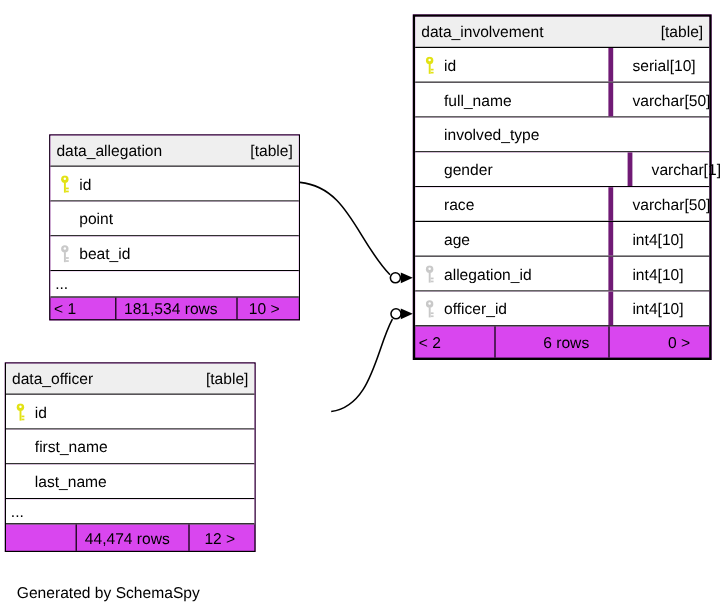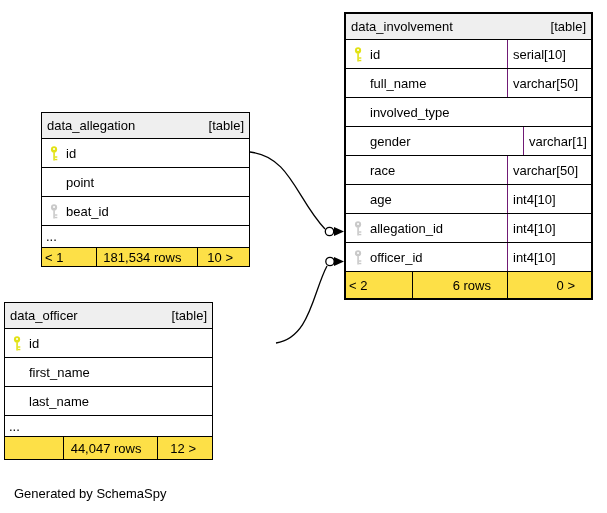--- a/index.html
+++ b/index.html
@@ -7,34 +7,34 @@
   .canvas {
     position: relative;
     width: 607px; height: 513px;
     background: #ffffff;
     font-family: "Liberation Sans", sans-serif;
     font-size: 13px;
     color: #000;
     overflow: hidden;
   }
   .rel-layer { position: absolute; left: 0; top: 0; pointer-events: none; z-index: 5; }
-  .db-table { position: absolute; background: #fde047; border: 1px solid #000; z-index: 2; }
+  .db-table { position: absolute; background: #d946ef; border: 1px solid #000; z-index: 2; }
   .db-table.thick { border-width: 2px; }
   .tbl-header {
     display: flex; justify-content: space-between; align-items: center;
     background: #efefef; border-bottom: 1px solid #000;
     height: 26px; padding: 0 5px;
   }
   .tbl-row { display: flex; align-items: center; border-bottom: 1px solid #000; background: #fff; }
   .rh29 { height: 29px; }
   .keycell { width: 24px; display: flex; justify-content: center; align-items: center; flex: none; }
   .colname { flex: 1; white-space: nowrap; overflow: hidden; }
   .typecell {
     flex: none; align-self: stretch; display: flex; align-items: center;
-    border-left: 1px solid #701a75; padding-left: 5px; white-space: nowrap; text-align: center;
+    border-left: 4px solid #701a75; padding-left: 16px; white-space: nowrap; text-align: center;
   }
   .ellipsis-row { padding-left: 4px; }
   .tbl-footer { display: flex; align-items: stretch; }
   .fcell { display: flex; align-items: center; white-space: nowrap; }
   .fcell.sep { border-right: 1px solid #000; }
   .fcell.left { justify-content: flex-start; padding-left: 3px; }
   .fcell.right { justify-content: flex-end; padding-right: 16px; }
   .keyicon.pk { color: #e2e214; }
   .keyicon.fk { color: #c9c9c9; }
   .credit { position: absolute; left: 14px; top: 486px; font-size: 13px; }
@@ -198,19 +198,19 @@
     </div>
     <div class="tbl-row rh29">
       <span class="keycell"></span>
       <span class="colname">last_name</span>
     </div>
     <div class="tbl-row ellipsis-row" style="height:21px">
       <span class="colname">...</span>
     </div>
     <div class="tbl-footer" style="height:22px">
       <span class="fcell sep left" style="width:76px"></span>
-      <span class="fcell sep right" style="width:118px">44,047 rows</span>
+      <span class="fcell sep right" style="width:118px">44,474 rows</span>
       <span class="fcell right" style="width:65px">12 &gt;</span>
     </div>
   </div>
 
   <div class="credit">Generated by SchemaSpy</div>
 </div>
 
 </body></html>

